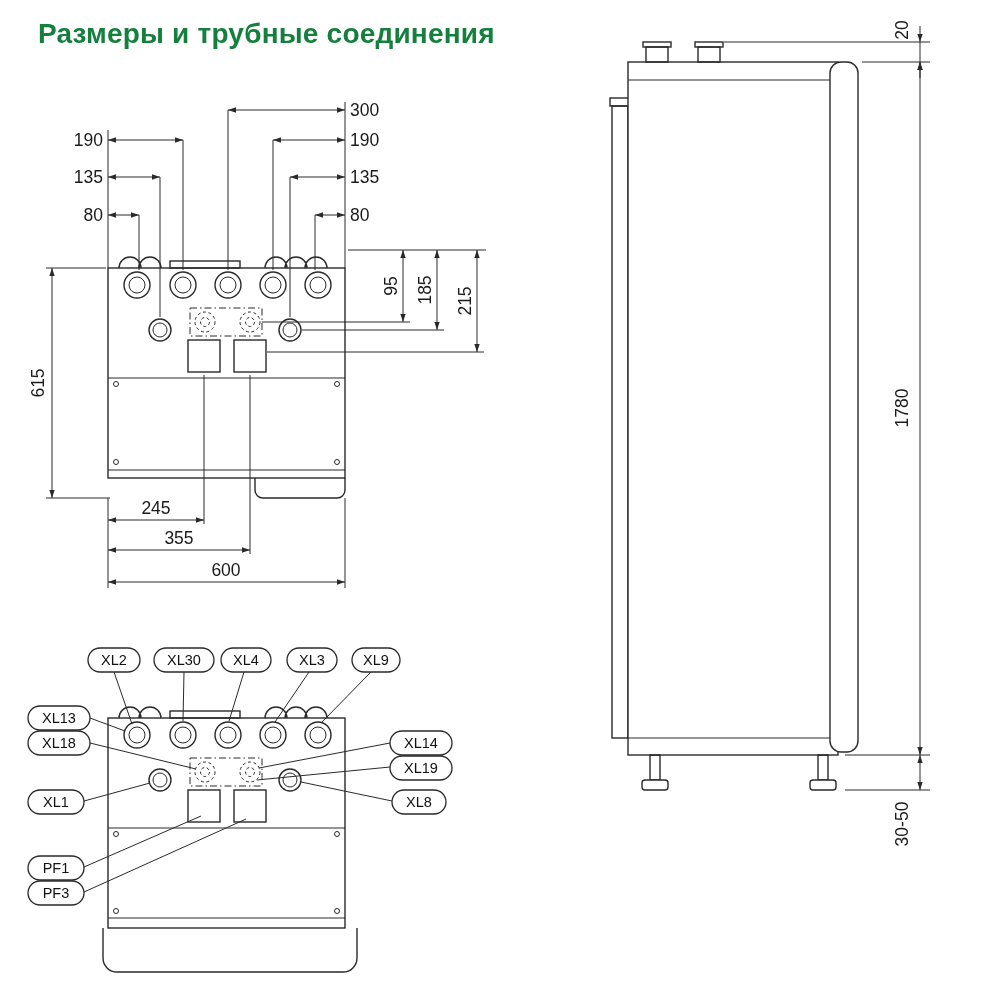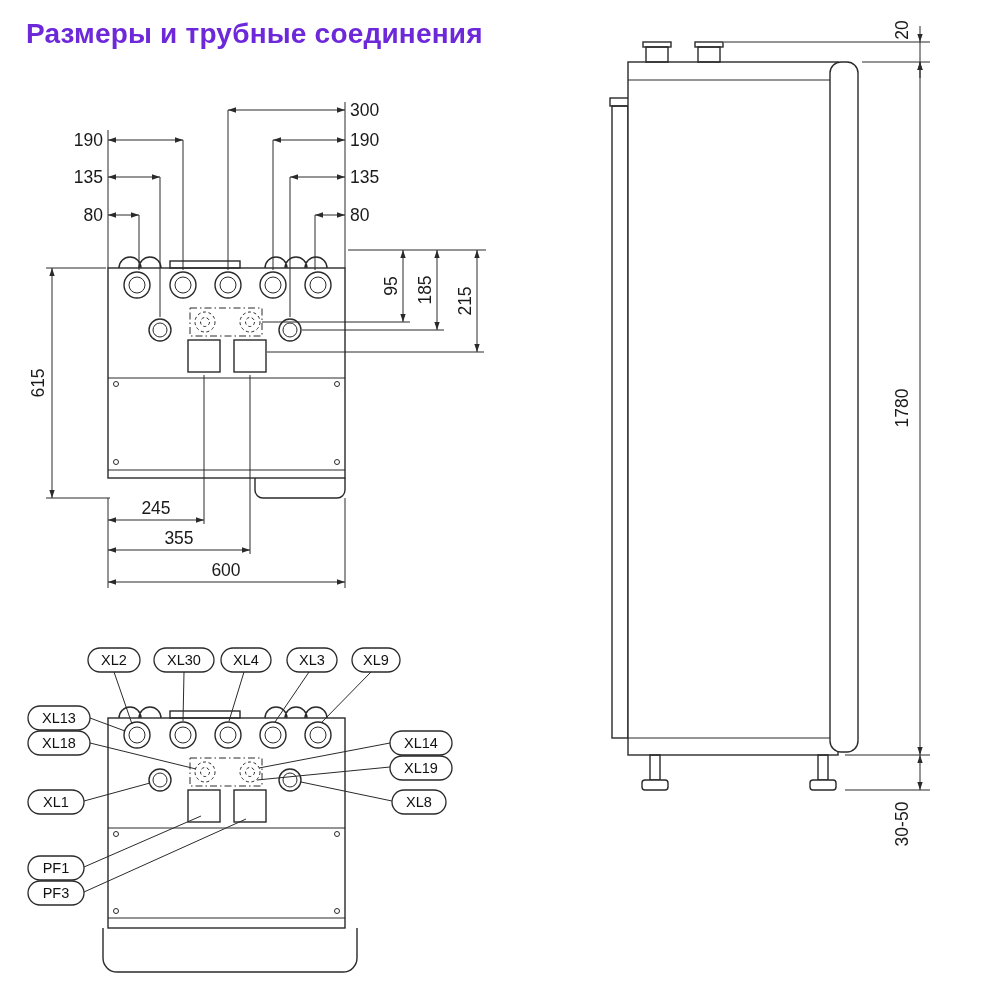--- a/index.html
+++ b/index.html
@@ -1,18 +1,18 @@
 <!DOCTYPE html>
 <html><head>
 <meta charset="utf-8">
 <style>
   * { margin:0; padding:0; box-sizing:border-box; }
   html, body { width:1000px; height:1000px; background:#ffffff; font-family:"Liberation Sans", sans-serif; }
   .page { position:relative; width:1000px; height:1000px; background:#fff; overflow:hidden; }
-  .title { position:absolute; left:26px; top:18px; font-size:28px; font-weight:bold; color:#6d28d9; letter-spacing:.2px; }
+  .title { position:absolute; left:38px; top:18px; font-size:28px; font-weight:bold; color:#15803d; letter-spacing:.2px; }
   svg.canvas { position:absolute; left:0; top:0; }
   .draw   { fill:none; stroke:#2a2a2a; stroke-width:1.4; }
   .drawf  { fill:#ffffff; stroke:#2a2a2a; stroke-width:1.4; }
   .thin   { fill:none; stroke:#2a2a2a; stroke-width:1; }
   .dim    { fill:none; stroke:#2a2a2a; stroke-width:1; }
   .dash   { stroke-dasharray:3,2.6; }
   .dashdot{ stroke-dasharray:7,3,1.5,3; }
   .dimtxt { font-size:17.5px; fill:#1a1a1a; }
   .mid    { text-anchor:middle; }
   .end    { text-anchor:end; }

